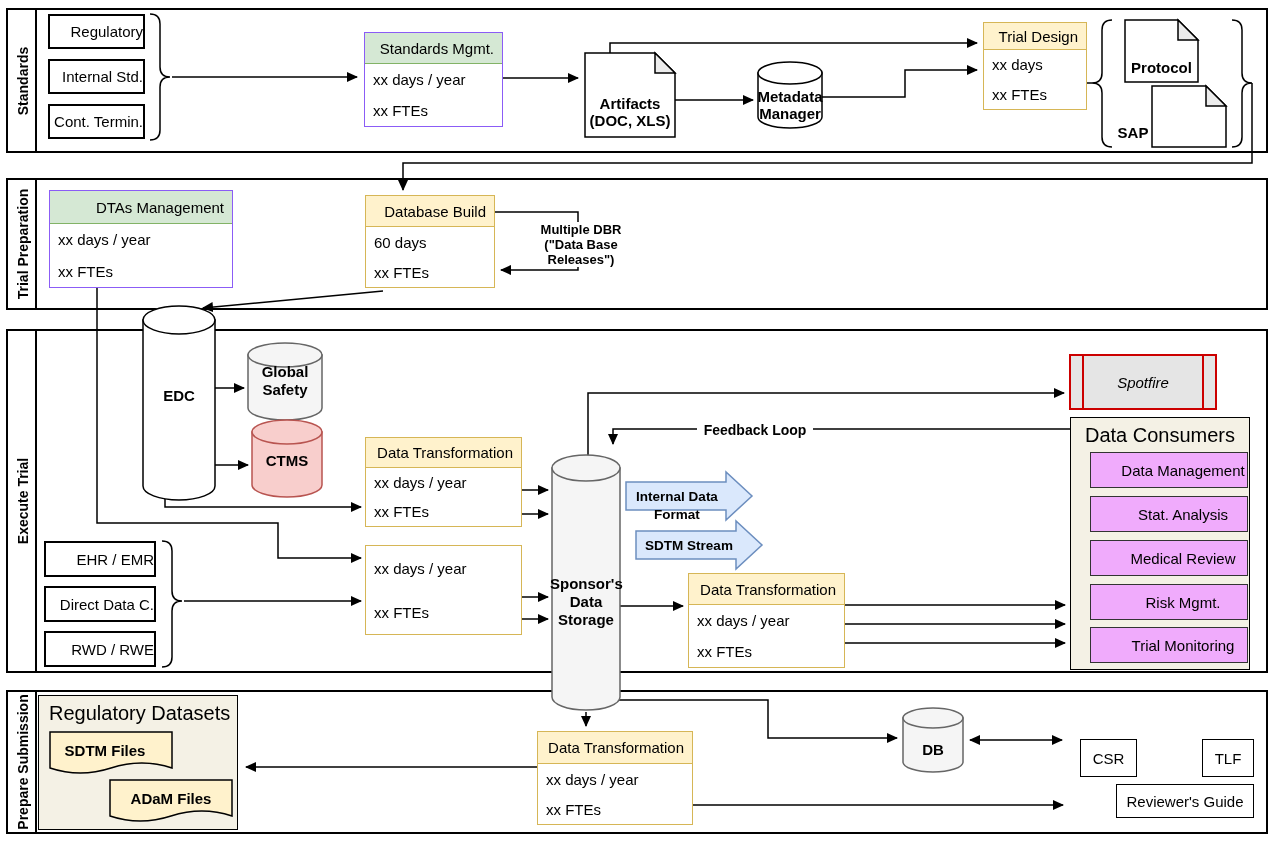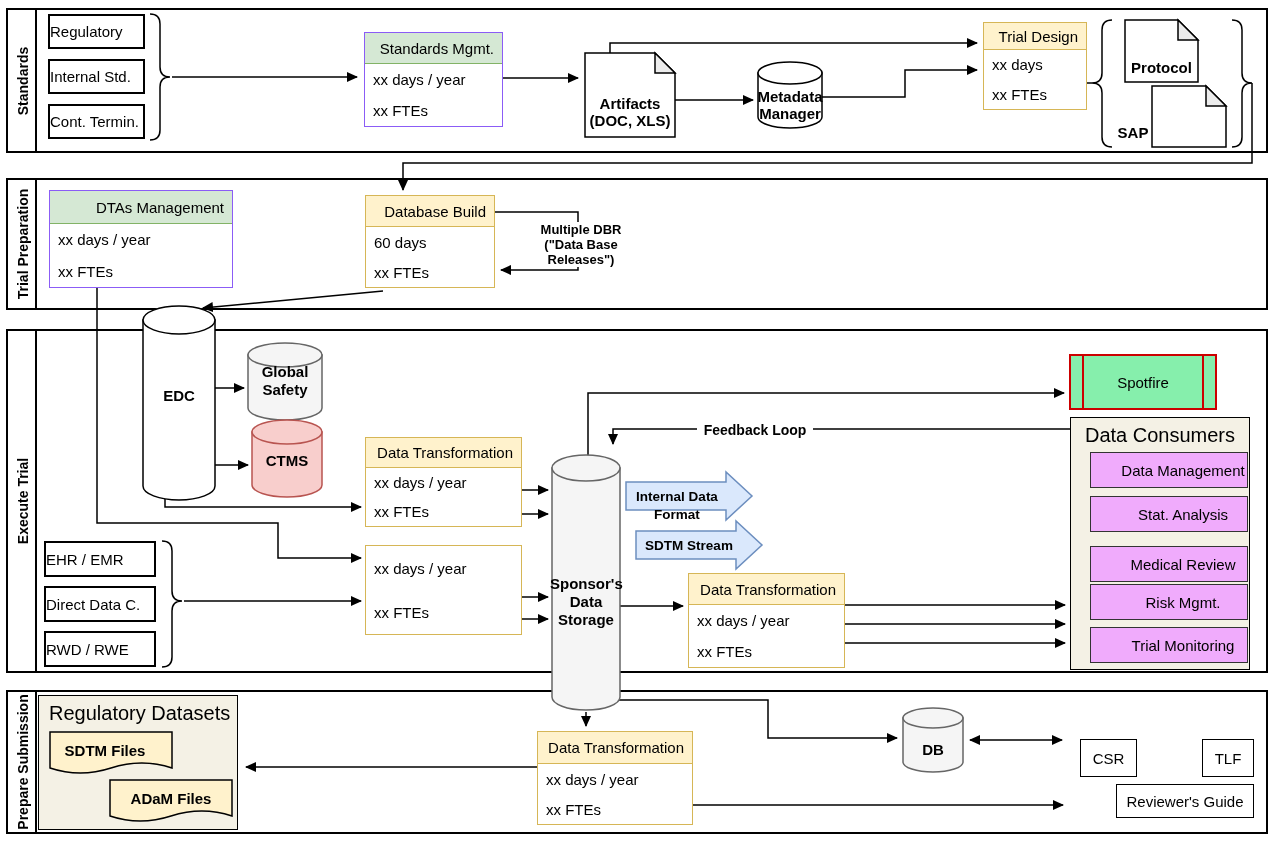--- a/index.html
+++ b/index.html
@@ -8,38 +8,38 @@
   
   .lane{position:absolute;left:6px;width:1262px;border:2px solid #000;background:#fff;box-sizing:border-box;}
   .lane-strip{position:absolute;left:0;top:0;bottom:0;width:27px;border-right:2px solid #000;}
   .lane-label{position:absolute;left:15px;top:50%;transform:translate(-50%,-50%) rotate(-90deg);
               font-weight:bold;font-size:14px;white-space:nowrap;}
   
   #shapes{position:absolute;left:0;top:0;z-index:2;pointer-events:none;}
   .hl{position:absolute;z-index:3;}
   
   .box{position:absolute;z-index:3;background:#fff;border:2px solid #000;box-sizing:border-box;
-       display:flex;align-items:center;justify-content:flex-start;font-size:15px;white-space:nowrap;}
+       display:flex;align-items:center;justify-content:flex-end;font-size:15px;white-space:nowrap;}
   
   .proc{position:absolute;z-index:3;background:#fff;box-sizing:border-box;display:flex;flex-direction:column;font-size:15px;}
   .proc.green{border:1px solid #8b5cf6;}
   .proc.yellow{border:1px solid #d6b656;}
   .proc-h{flex:0 0 30px;display:flex;align-items:center;justify-content:flex-end;padding:0 8px;}
   .green>.proc-h{background:#d5e8d4;border-bottom:1px solid #82b366;}
   .yellow>.proc-h{background:#fff2cc;border-bottom:1px solid #d6b656;}
   .proc-r{flex:1;display:flex;align-items:center;padding:0 8px;white-space:nowrap;}
   
   .container{position:absolute;z-index:3;background:#f4f1e5;border:1.5px solid #000;box-sizing:border-box;}
   .container-title{position:absolute;font-size:20px;white-space:nowrap;}
   .consumer{position:absolute;background:#f0abfc;border:1px solid #333;box-sizing:border-box;
             display:flex;align-items:center;justify-content:center;font-size:15px;padding-left:28px;}
   .wbox{position:absolute;background:#fff;border:1.5px solid #000;box-sizing:border-box;
         display:flex;align-items:center;justify-content:center;font-size:15px;}
   
-  #spotfire{position:absolute;z-index:3;background:#86efac;border:2px solid #cc0000;box-sizing:border-box;}
+  #spotfire{position:absolute;z-index:3;background:#e5e5e5;border:2px solid #cc0000;box-sizing:border-box;font-style:italic;}
   #spotfire .bar{position:absolute;top:0;bottom:0;width:2px;background:#cc0000;}
   #spotfire .sp-label{position:absolute;left:0;right:0;top:50%;transform:translateY(-50%);
                       text-align:center;font-size:15px;}
   
   .shp-label{position:absolute;z-index:3;text-align:center;font-size:15px;line-height:18px;font-weight:bold;}
   .onL{background:#fff;padding:0 3px;}
 </style>
 </head>
 <body>
 
@@ -255,21 +255,21 @@
 
   <div class="container" style="left:1070px;top:417px;width:180px;height:253px;">
     <div class="container-title" style="left:0;right:0;top:6px;text-align:center;">Data Consumers</div>
   </div>
   <div class="consumer hl" style="left:1090px;top:452px;width:158px;height:36px;">
     <span>Data Management</span>
   </div>
   <div class="consumer hl" style="left:1090px;top:496px;width:158px;height:36px;">
     <span>Stat. Analysis</span>
   </div>
-  <div class="consumer hl" style="left:1090px;top:540px;width:158px;height:36px;margin-top:6px;">
+  <div class="consumer hl" style="left:1090px;top:540px;width:158px;height:36px;">
     <span>Medical Review</span>
   </div>
   <div class="consumer hl" style="left:1090px;top:584px;width:158px;height:36px;">
     <span>Risk Mgmt.</span>
   </div>
   <div class="consumer hl" style="left:1090px;top:627px;width:158px;height:36px;">
     <span>Trial Monitoring</span>
   </div>
 
   <div class="container" style="left:38px;top:695px;width:200px;height:135px;z-index:1;">

